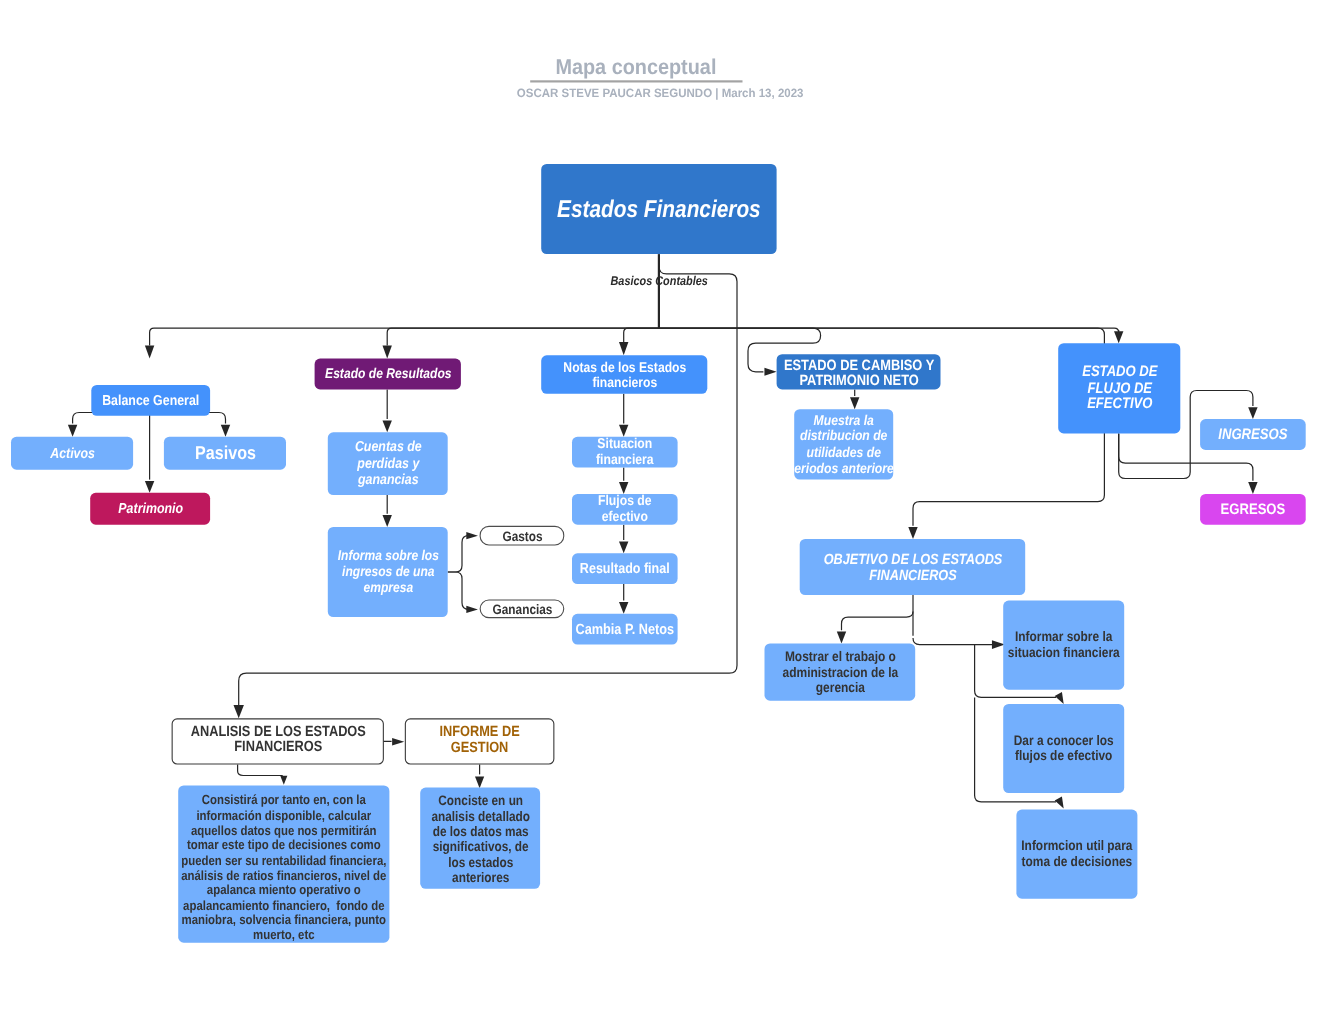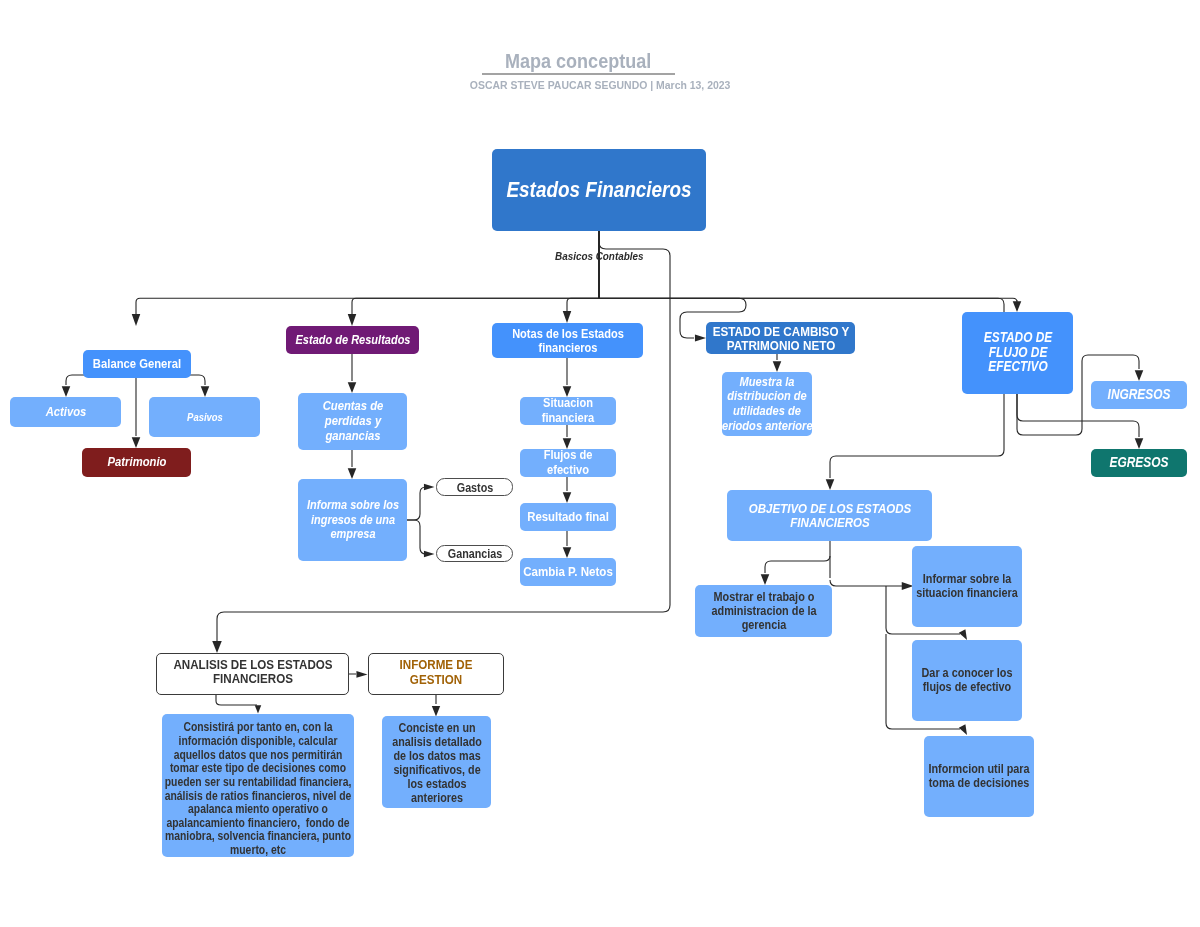--- a/index.html
+++ b/index.html
@@ -110,26 +110,26 @@
   <div class="node" style="left:83px;top:326px;width:108px;height:28px;background:#4492fc;color:#ffffff;font-size:13.1px;line-height:1.13;margin-top:24px;">
       <span class="txt">
         <span class="ln">Balance General</span>
       </span>
     </div>
   <div class="node" style="left:10px;top:397px;width:111px;height:30px;background:#73affd;color:#ffffff;font-size:13.1px;line-height:1.13;font-style:italic;">
       <span class="txt">
         <span class="ln">Activos</span>
       </span>
     </div>
-  <div class="node" style="left:149px;top:397px;width:111px;height:40px;background:#73affd;color:#ffffff;font-size:11px;line-height:1.13;font-style:italic;">
+  <div class="node" style="left:149px;top:397px;width:111px;height:30px;background:#73affd;color:#ffffff;font-size:17px;line-height:1.13;">
       <span class="txt">
         <span class="ln">Pasivos</span>
       </span>
     </div>
-  <div class="node" style="left:82px;top:448px;width:109px;height:29px;background:#7f1d1d;color:#ffffff;font-size:13.1px;line-height:1.13;font-style:italic;">
+  <div class="node" style="left:82px;top:448px;width:109px;height:29px;background:#be185d;color:#ffffff;font-size:13.1px;line-height:1.13;font-style:italic;">
       <span class="txt">
         <span class="ln">Patrimonio</span>
       </span>
     </div>
   <div class="node" style="left:286px;top:326px;width:133px;height:28px;background:#701a75;color:#ffffff;font-size:12.8px;line-height:1.13;font-style:italic;">
       <span class="txt">
         <span class="ln">Estado de Resultados</span>
       </span>
     </div>
   <div class="node" style="left:298px;top:393px;width:109px;height:57px;background:#73affd;color:#ffffff;font-size:13.1px;line-height:1.13;font-style:italic;">
@@ -203,21 +203,21 @@
         <span class="ln">ESTADO DE</span>
         <span class="ln">FLUJO DE</span>
         <span class="ln">EFECTIVO</span>
       </span>
     </div>
   <div class="node" style="left:1091px;top:381px;width:96px;height:28px;background:#73affd;color:#ffffff;font-size:13.85px;line-height:1.13;font-style:italic;">
       <span class="txt">
         <span class="ln">INGRESOS</span>
       </span>
     </div>
-  <div class="node" style="left:1091px;top:449px;width:96px;height:28px;background:#0f766e;color:#ffffff;font-size:13.85px;line-height:1.13;font-style:italic;">
+  <div class="node" style="left:1091px;top:449px;width:96px;height:28px;background:#d946ef;color:#ffffff;font-size:13.85px;line-height:1.13;">
       <span class="txt">
         <span class="ln">EGRESOS</span>
       </span>
     </div>
   <div class="node" style="left:727px;top:490px;width:205px;height:51px;background:#73affd;color:#ffffff;font-size:13.4px;line-height:1.05;font-style:italic;padding-top:1.0px;">
       <span class="txt">
         <span class="ln">OBJETIVO DE LOS ESTAODS</span>
         <span class="ln">FINANCIEROS</span>
       </span>
     </div>

